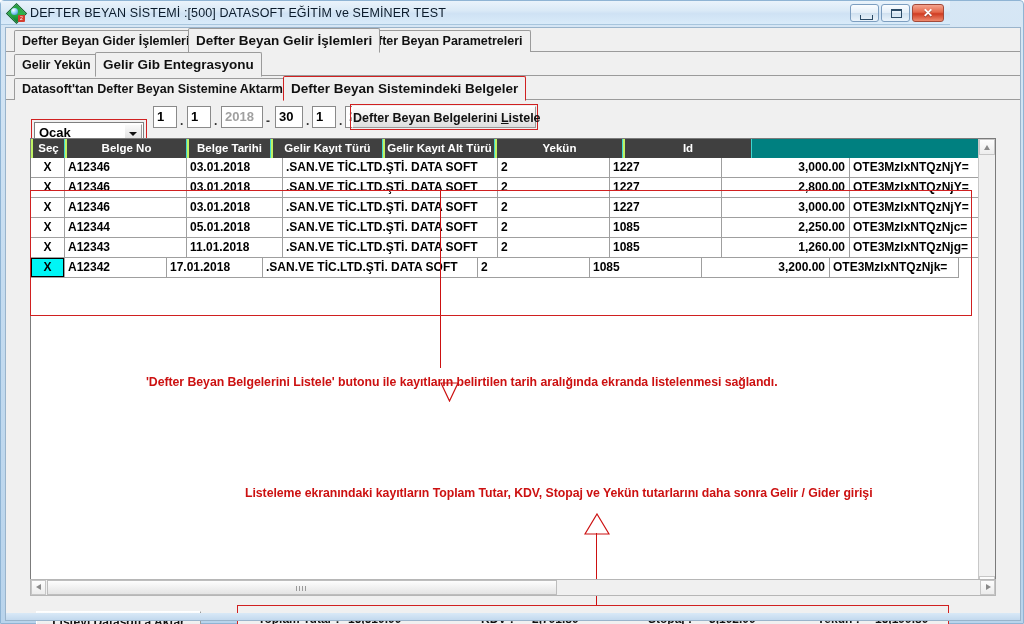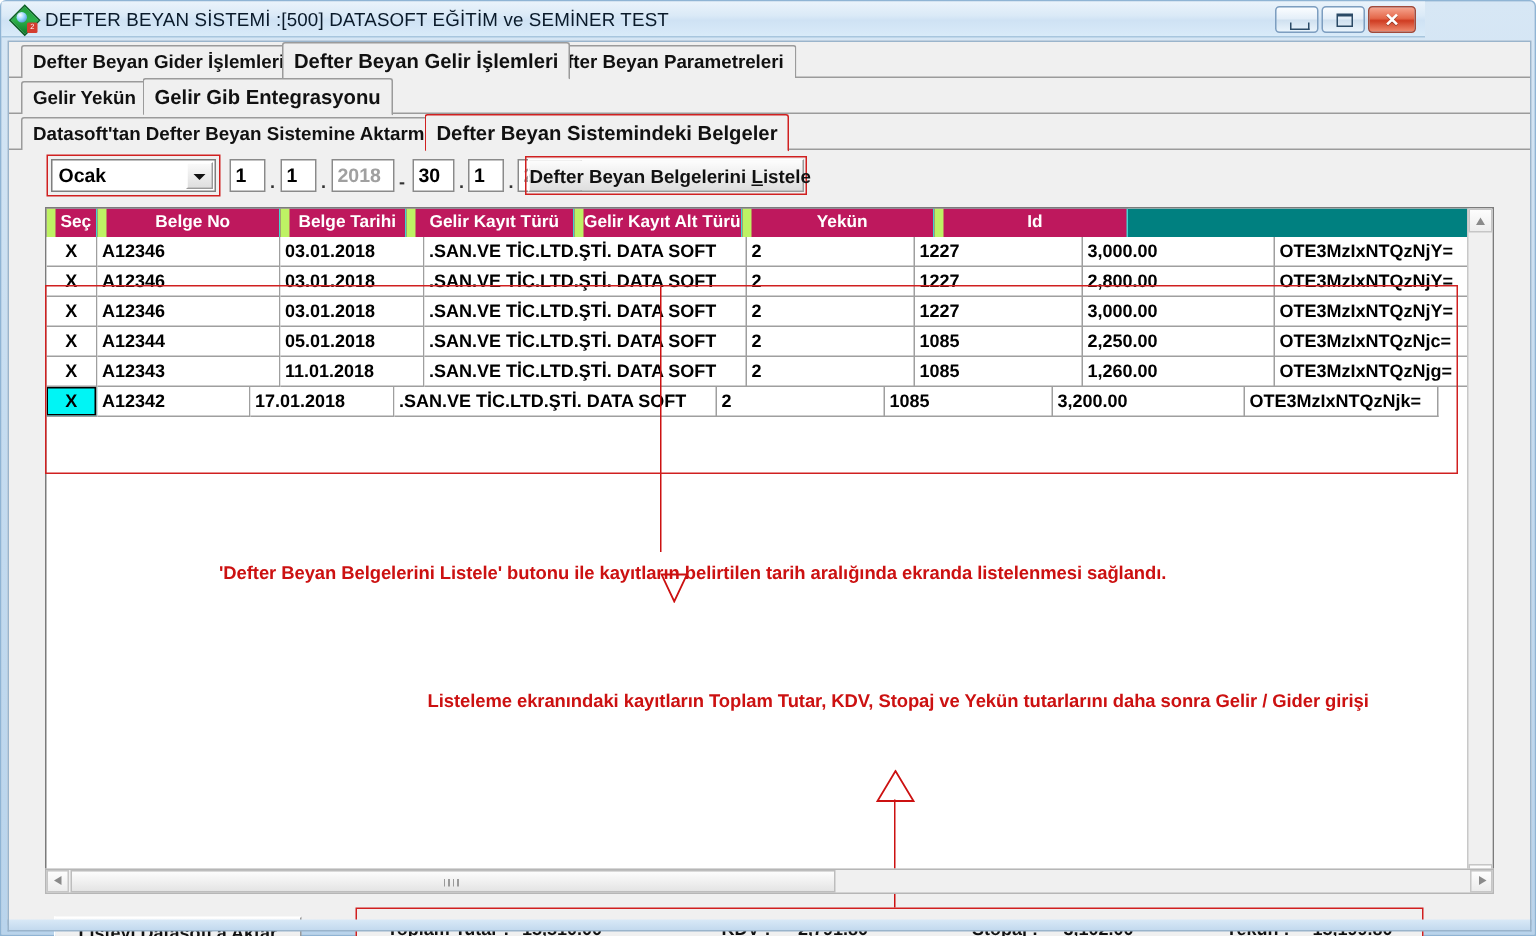--- a/index.html
+++ b/index.html
@@ -174,21 +174,21 @@
 
   
   #filterbar {
     position: absolute;
     left: 0; top: 74px;
     width: 1014px;
     height: 34px;
   }
   #month-wrap {
     position: absolute;
-    left: 25px; top: 1px;
+    left: 25px; top: 17px;
     width: 116px; height: 28px;
     box-sizing: border-box;
     border: 1px solid #d02020;
     padding: 2px;
   }
   #month-select {
     width: 110px; height: 22px;
     box-sizing: border-box;
     background: #ffffff;
     border: 1px solid #7f7f7f;
@@ -284,23 +284,23 @@
     background: #008080;
     display: flex;
   }
   #grid-head .hcell {
     box-sizing: border-box;
     color: #ffffff;
     font-size: 11.5px;
     font-weight: bold;
     line-height: 19px;
     text-align: center;
-    background: #be185d;
+    background: #404040;
     border-right: 1px solid #3fd6d0;
-    border-left: 6px solid #bef264;
+    border-left: 2px solid #bef264;
     overflow: hidden;
     white-space: nowrap;
   }
   #grid-body {
     position: absolute;
     left: 0; top: 19px;
     width: 948px;
   }
   .grow { display: flex; height: 20px; }
   .gcell {
@@ -310,21 +310,21 @@
     border-bottom: 1px solid #9f9f9f;
     font-size: 12px;
     font-weight: bold;
     color: #000;
     line-height: 18px;
     padding: 0 3px;
     overflow: hidden;
     white-space: nowrap;
   }
   .gcell.c-sec { text-align: center; padding: 0; }
-  .gcell.num { padding-right: 4px; }
+  .gcell.num { text-align: right; padding-right: 4px; }
   .gcell.sel { background: #00f5f5; box-shadow: inset 0 0 0 1px #000; }
 
   #grid-redbox {
     position: absolute;
     left: 24px; top: 162px;
     width: 942px;
     height: 126px;
     box-sizing: border-box;
     border: 1px solid #d02020;
     pointer-events: none;
@@ -666,21 +666,21 @@
     <div id="grid-redbox"></div>
 
     <div class="arrow-line" style="left:434px; top:163px; height:177px;"></div>
     <div class="arrow-head-down" style="left:425px; top:338px; width:19px; height:20px;">
       <svg width="19" height="20" viewBox="0 0 19 20">
         <polygon points="1,1 18,1 9.5,19" fill="none" stroke="#cc1111" stroke-width="1.2"></polygon>
       </svg>
     </div>
     <div class="ann-text" style="left:140px; top:347px;">'Defter Beyan Belgelerini Listele' butonu ile  kayıtların belirtilen tarih aralığında ekranda listelenmesi sağlandı.</div>
 
-    <div class="ann-text" style="left:239px; top:432px;margin-left:40px;">Listeleme ekranındaki kayıtların Toplam Tutar, KDV, Stopaj ve Yekün tutarlarını daha sonra Gelir / Gider girişi</div>
+    <div class="ann-text" style="left:239px; top:458px;">Listeleme ekranındaki kayıtların Toplam Tutar, KDV, Stopaj ve Yekün tutarlarını daha sonra Gelir / Gider girişi</div>
     <div class="arrow-head-up" style="position:absolute; left:578px; top:485px; width:26px; height:22px;">
       <svg width="26" height="22" viewBox="0 0 26 22">
         <polygon points="13,1 25,21 1,21" fill="none" stroke="#cc1111" stroke-width="1.2"></polygon>
       </svg>
     </div>
     <div class="arrow-line" style="left:590px; top:505px; height:74px;"></div>
 
     <div id="hscroll">
       <div class="hs-left">
           <span class="tri"></span>

